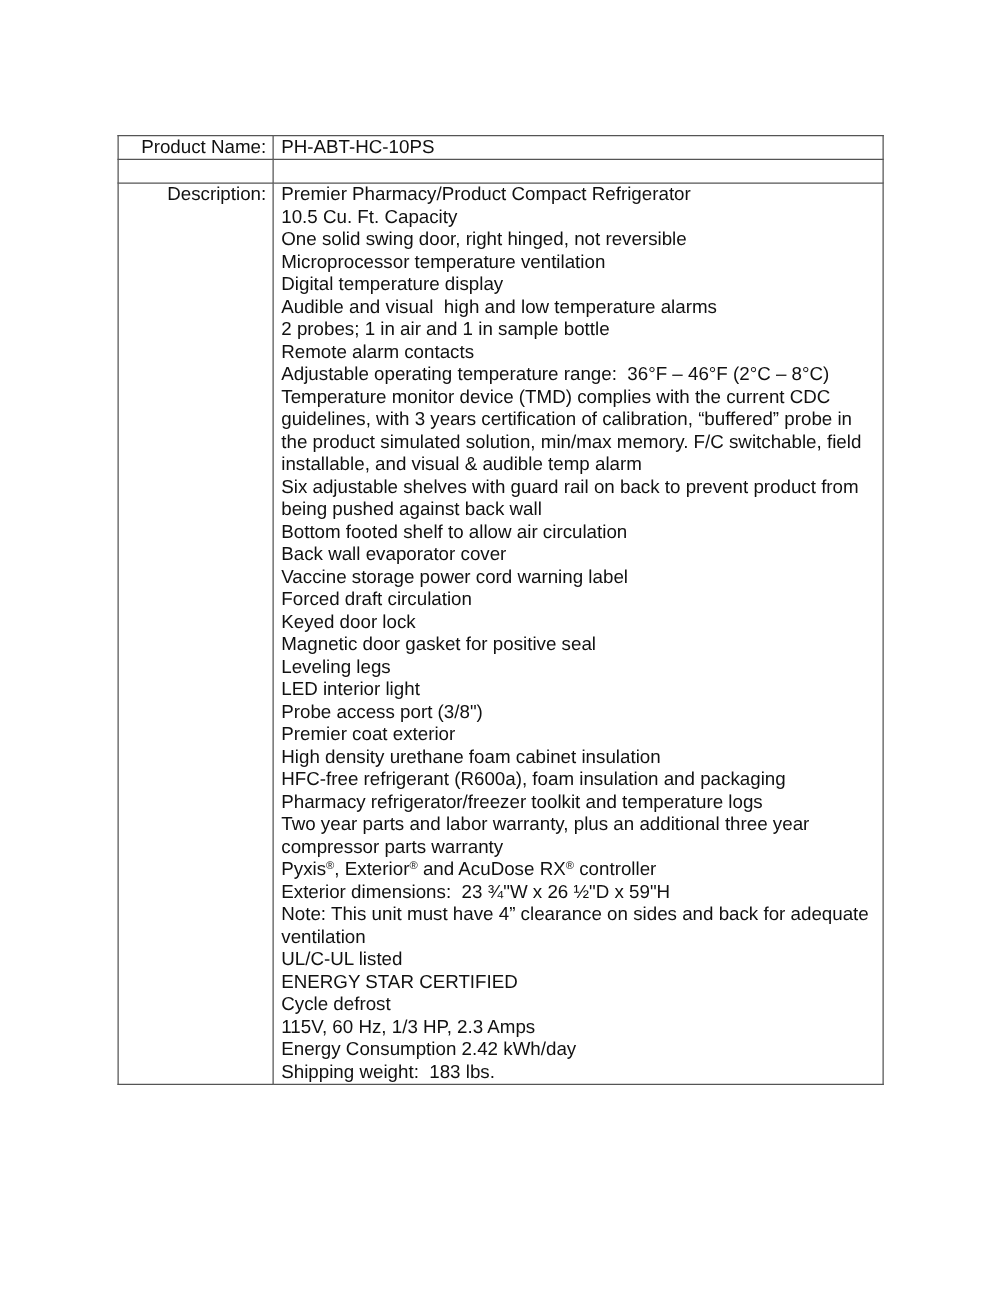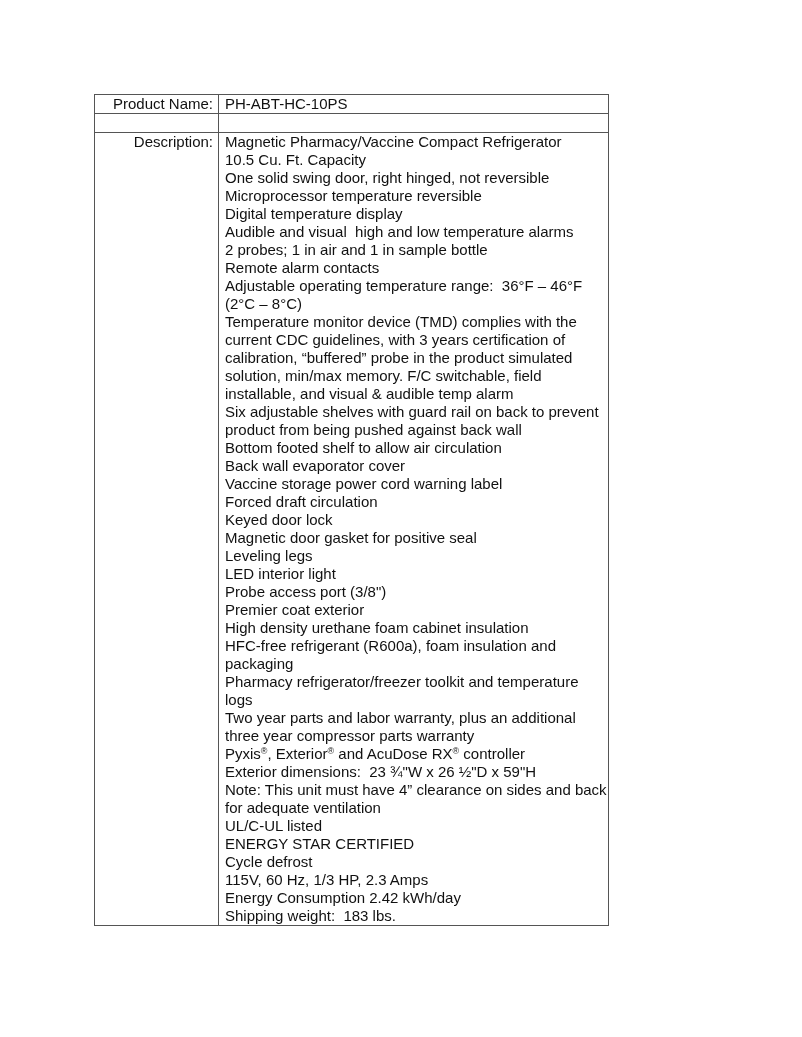--- a/index.html
+++ b/index.html
@@ -10,22 +10,22 @@
     body {
       width: 802px;
       height: 1037px;
       position: relative;
       font-family: "Liberation Sans", sans-serif;
       color: #111111;
     }
     .spec-table {
       position: absolute;
       left: 94px;
-      top: 94px;
-      width: 515px;
+      top: 108px;
+      width: 613px;
       border-collapse: collapse;
       font-size: 15px;
       line-height: 18px;
     }
     .spec-table td {
       border: 1px solid #555555;
       vertical-align: top;
       padding: 0;
     }
     .label-cell {
@@ -60,24 +60,24 @@
       <td class="label-cell">Product Name:</td>
       <td class="value-cell">PH-ABT-HC-10PS</td>
     </tr>
     <tr class="row-spacer">
       <td class="label-cell"></td>
       <td class="value-cell"></td>
     </tr>
     <tr class="row-desc">
       <td class="label-cell">Description:</td>
       <td class="value-cell">
-        <span class="desc-line">Magnetic Pharmacy/Vaccine Compact Refrigerator</span>
+        <span class="desc-line">Premier Pharmacy/Product Compact Refrigerator</span>
         <span class="desc-line">10.5 Cu. Ft. Capacity</span>
         <span class="desc-line">One solid swing door, right hinged, not reversible</span>
-        <span class="desc-line">Microprocessor temperature reversible</span>
+        <span class="desc-line">Microprocessor temperature ventilation</span>
         <span class="desc-line">Digital temperature display</span>
         <span class="desc-line">Audible and visual  high and low temperature alarms</span>
         <span class="desc-line">2 probes; 1 in air and 1 in sample bottle</span>
         <span class="desc-line">Remote alarm contacts</span>
         <span class="desc-line">Adjustable operating temperature range:  36°F – 46°F (2°C – 8°C)</span>
         <span class="desc-line">Temperature monitor device (TMD) complies with the current CDC guidelines, with 3 years certification of calibration, “buffered” probe in the product simulated solution, min/max memory. F/C switchable, field installable, and visual &amp; audible temp alarm</span>
         <span class="desc-line">Six adjustable shelves with guard rail on back to prevent product from being pushed against back wall</span>
         <span class="desc-line">Bottom footed shelf to allow air circulation</span>
         <span class="desc-line">Back wall evaporator cover</span>
         <span class="desc-line">Vaccine storage power cord warning label</span>

